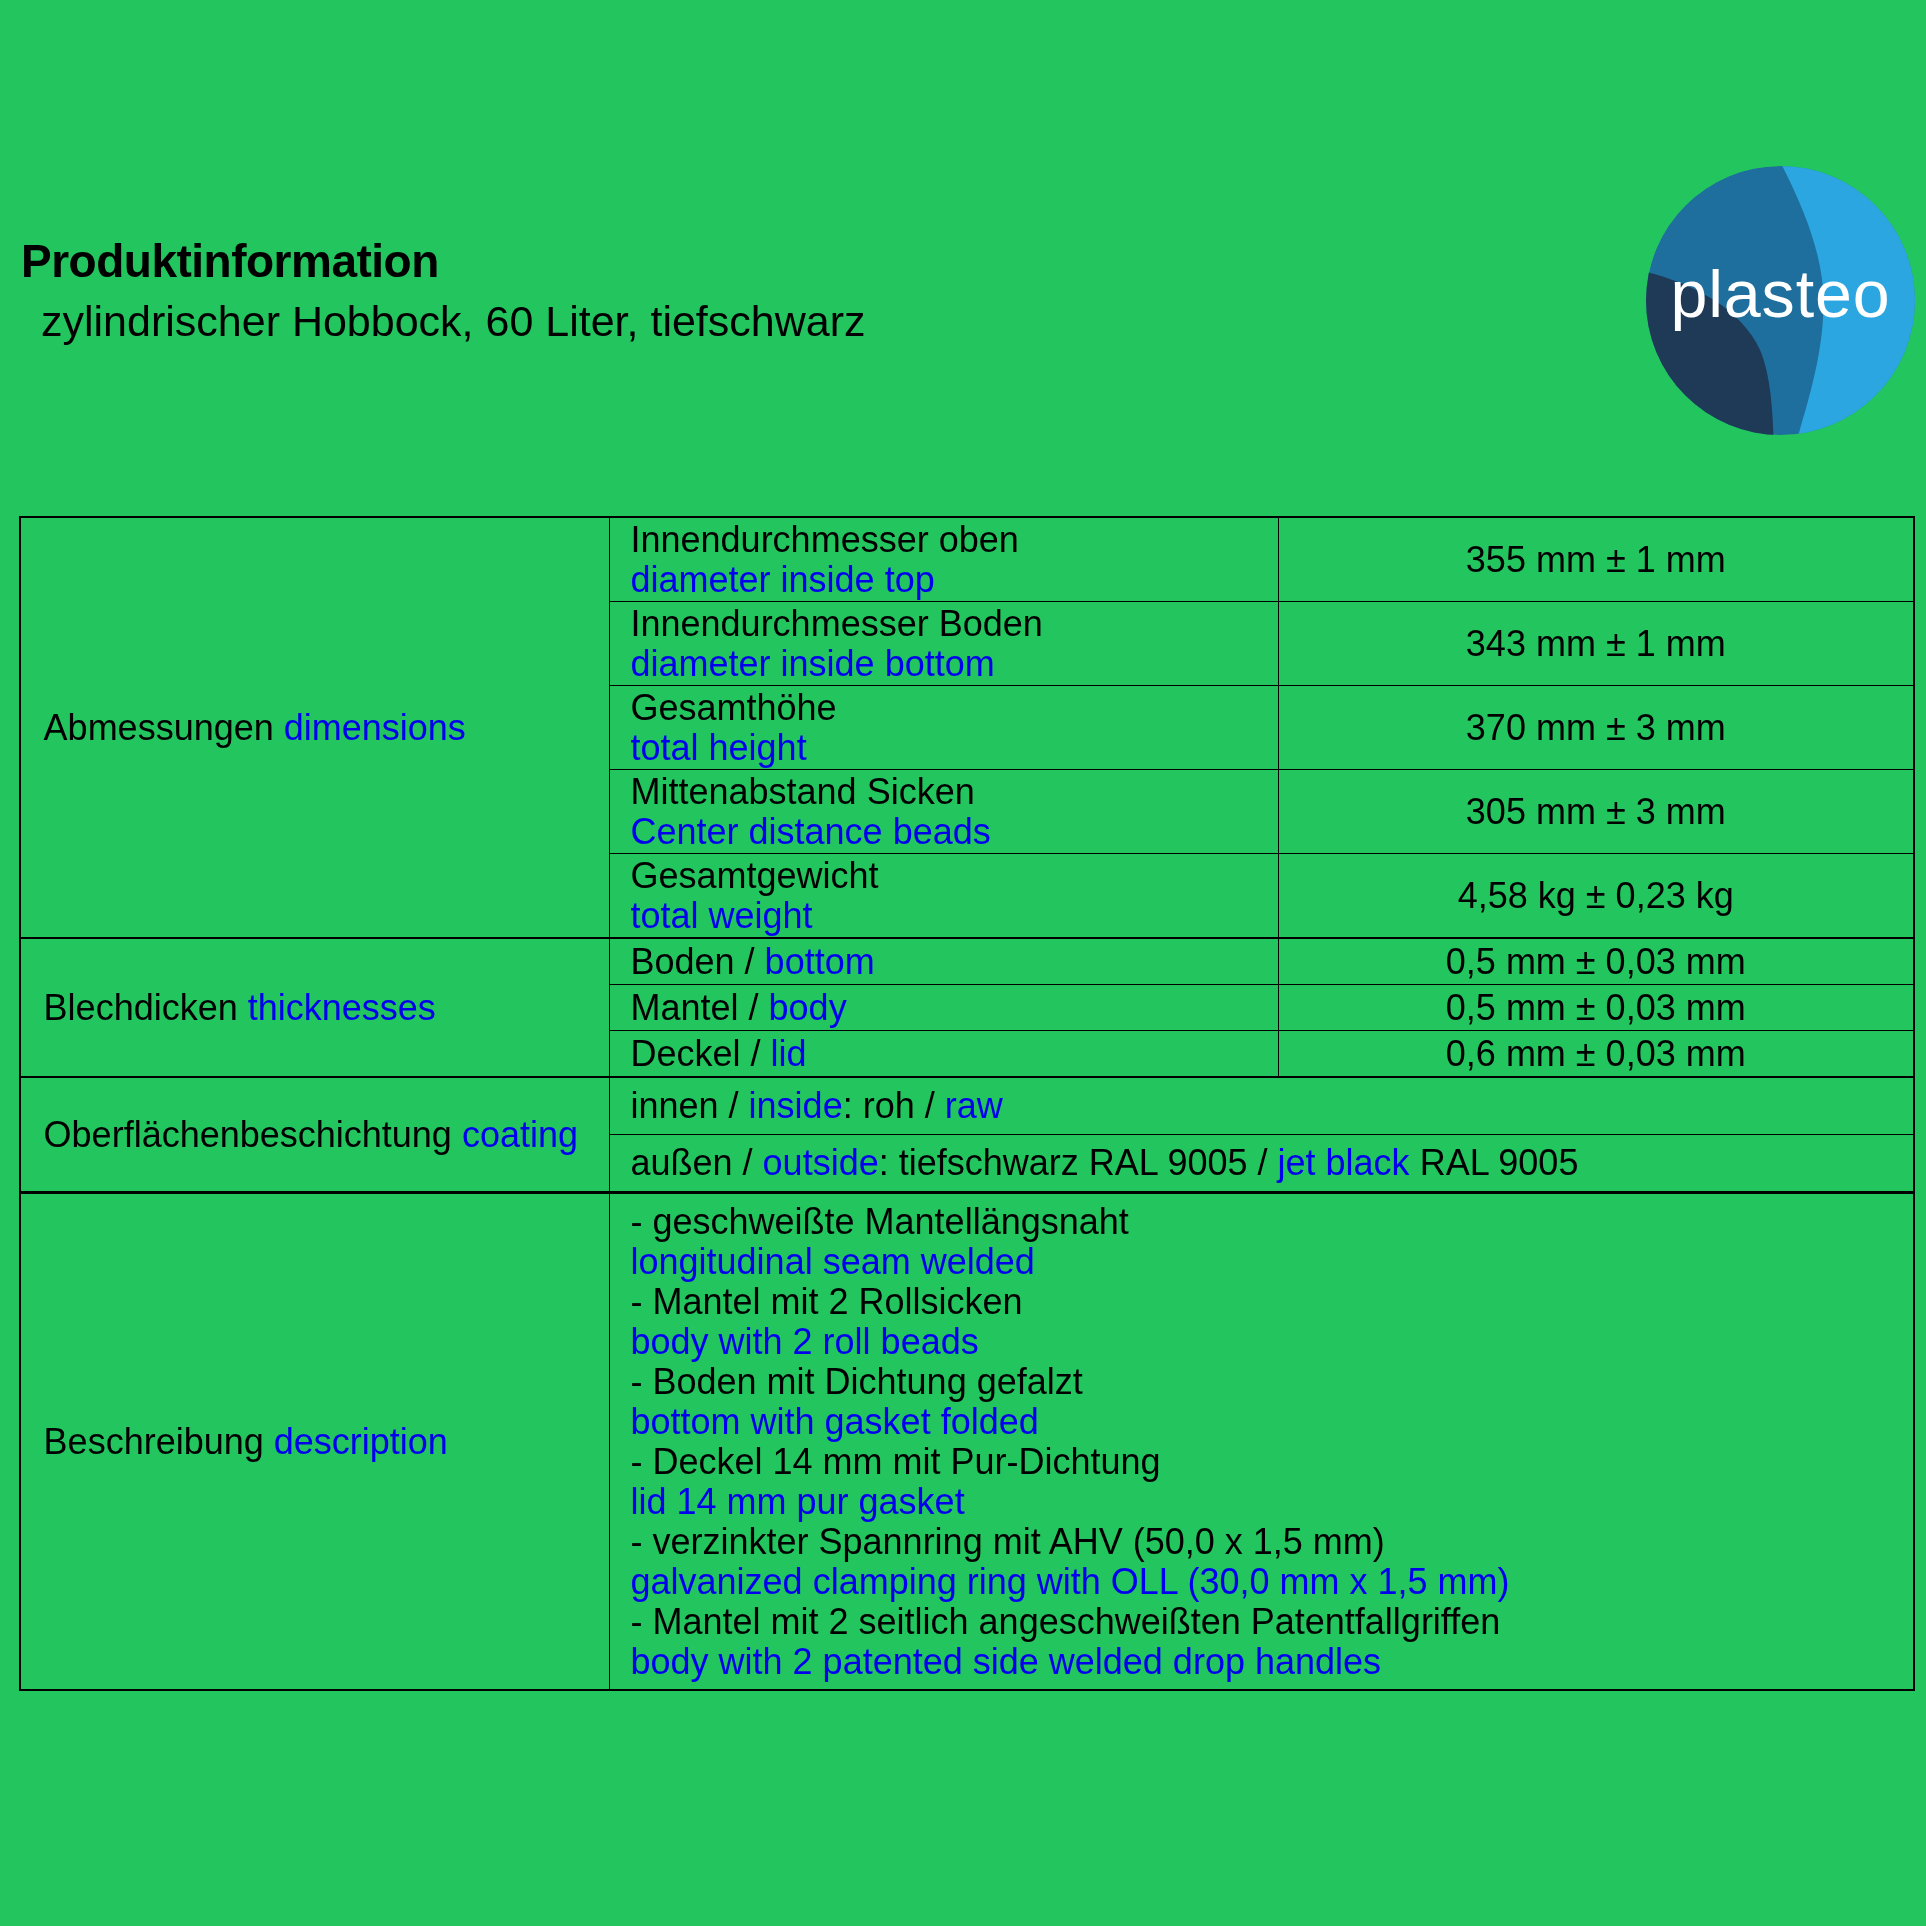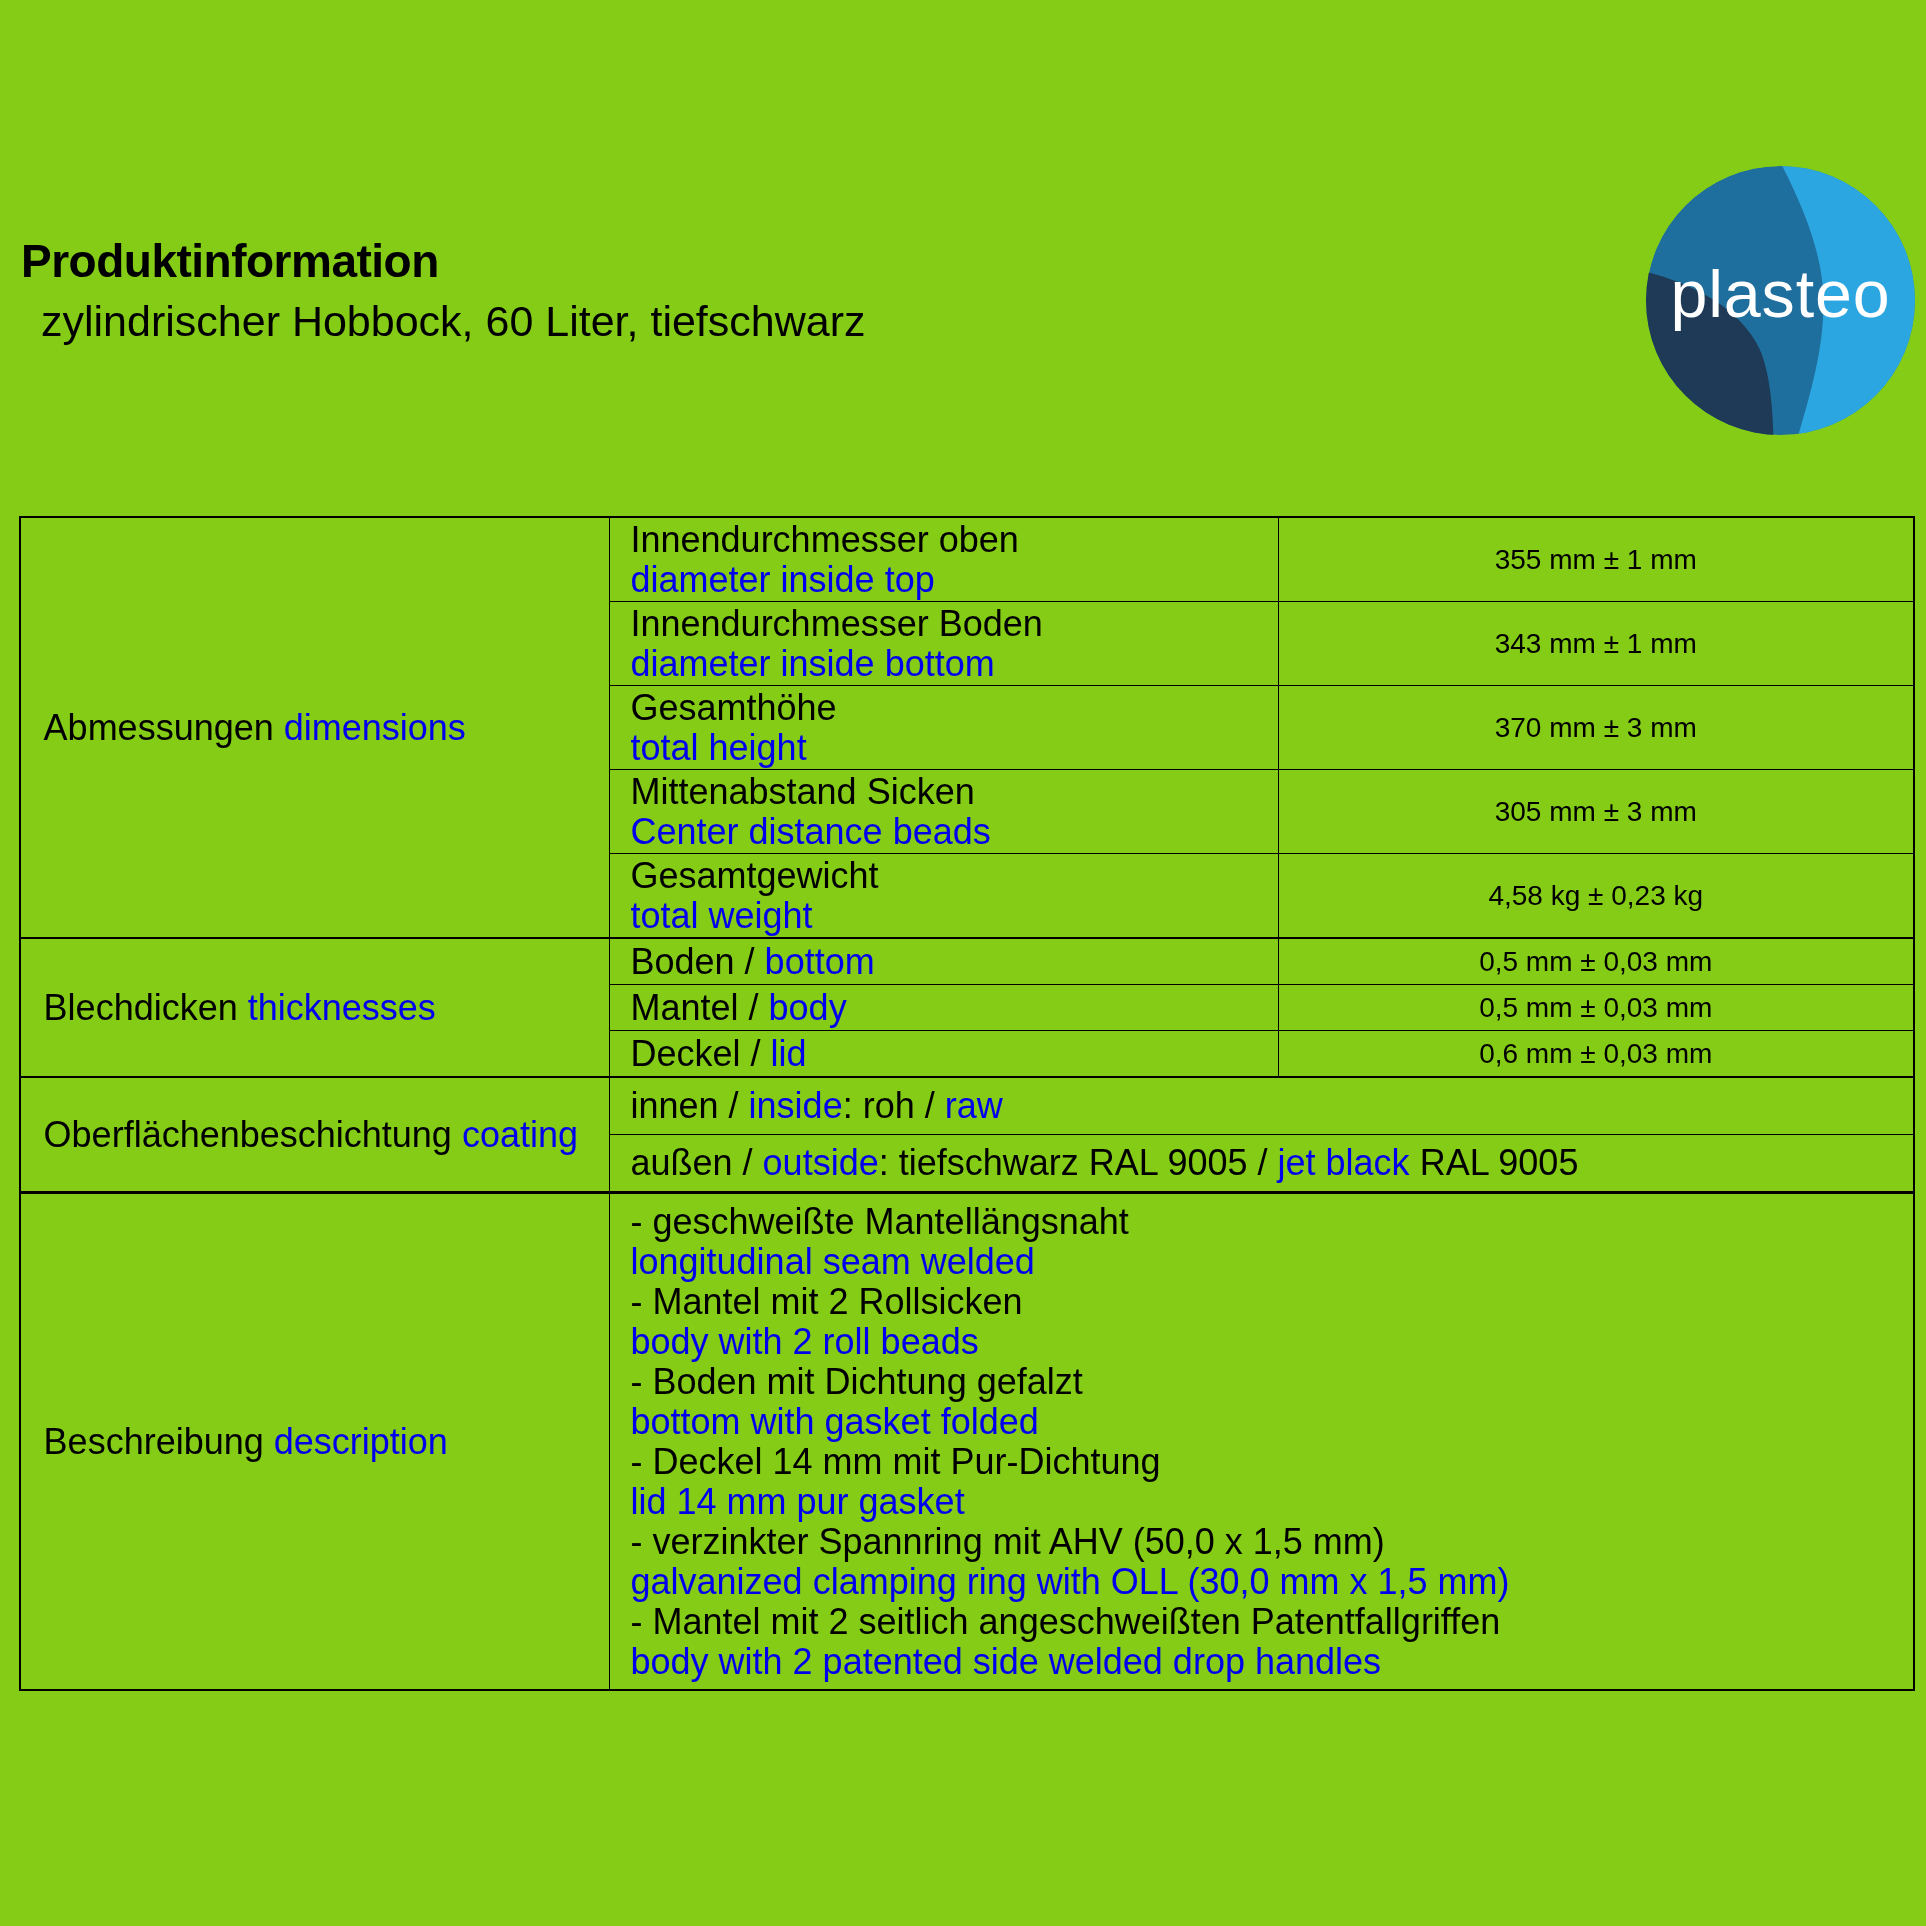--- a/index.html
+++ b/index.html
@@ -1,19 +1,19 @@
 <!DOCTYPE html>
 <html style="font-size:15px"><head>
 <meta charset="utf-8">
 <style>
   html,body{margin:0;padding:0;background:#ffffff;}
   .page{
     position:relative;
     width:1927px;height:1927px;
-    background:#84cc16;
+    background:#22c55e;
     font-family:"Liberation Sans","DejaVu Sans",sans-serif;
     color:#000;
     overflow:hidden;
   }
   
   .doc-title{
     position:absolute;left:21px;top:237px;
     font-size:46px;font-weight:bold;line-height:1.05;
     letter-spacing:-0.5px;
   }
@@ -46,21 +46,21 @@
     line-height:42px;
     vertical-align:middle;
   }
   .param-cell{
     padding-left:21px !important;
     line-height:40px;
   }
   .param-cell .pline{display:block;}
   .value-cell{
     text-align:center;
-    font-size:28px;
+    font-size:36px;
   }
   tr.dim-row td{height:83px;}
   tr.thick-row td{height:45px;}
   tr.coat-row td{height:56px;}
 
   .de{color:#000;font-style:normal;}
   .en{color:#0000ee;}
 
   .coat-cell{
     padding-left:21px !important;

